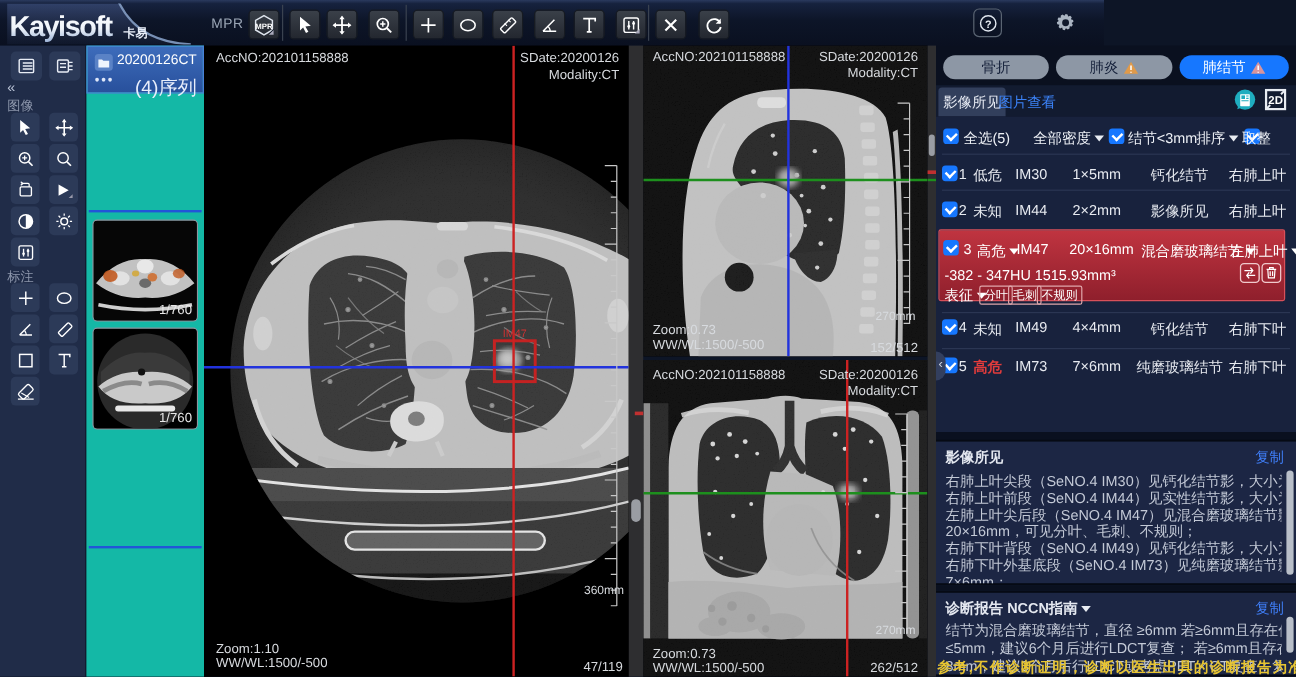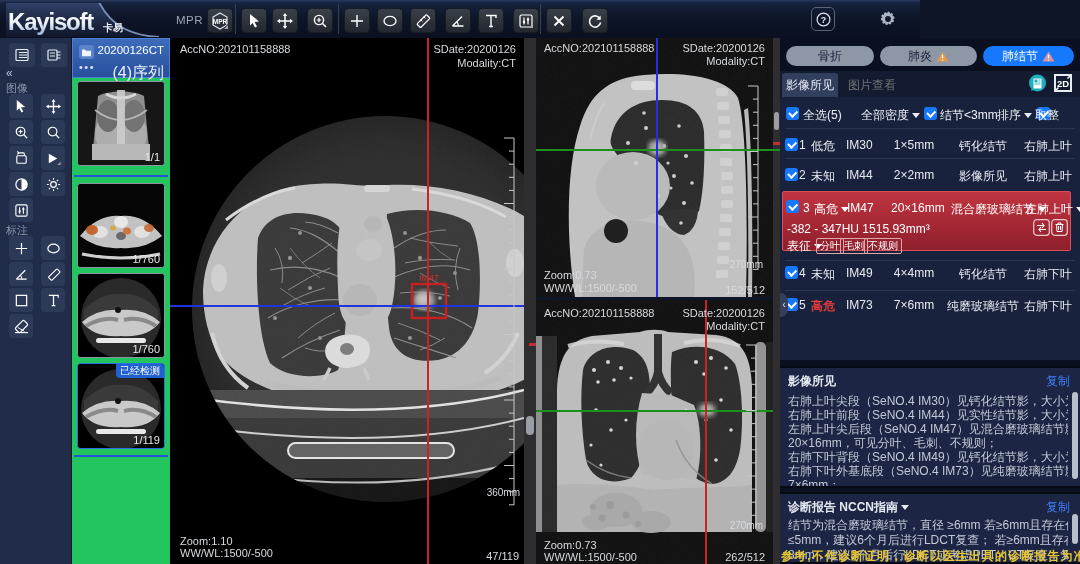--- a/index.html
+++ b/index.html
@@ -10,21 +10,21 @@
 #topbar .tbtn{position:absolute;top:8px;width:26px;height:25px;background:linear-gradient(180deg,#3a4049,#23272f);border-radius:4px;border:1px solid #171b22;display:flex;align-items:center;justify-content:center}
 #topbar .sep{position:absolute;top:4px;width:1px;height:30px;background:#3a4250}
 #mpr{position:absolute;left:176px;top:14px;color:#9aa5b5;font-size:11.5px;letter-spacing:0.5px}
 #logo{position:absolute;left:6px;top:3px;width:160px;height:34px}
 .tright{position:absolute;top:7px;width:24px;height:24px;border:1px solid #5a6472;border-radius:5px;display:flex;align-items:center;justify-content:center}
 
 #tools{left:0;top:38px;width:72px;height:526px;background:#202c48;border-right:1px solid #11182a}
 #tools .tl{position:absolute;width:24px;height:24px;background:#2c3a58;border-radius:4px;display:flex;align-items:center;justify-content:center}
 #tools .lab{position:absolute;left:6px;color:#8d97ac;font-size:11px}
 
-#thumbs{left:72px;top:38px;width:98px;height:526px;background:#22c55e}
+#thumbs{left:72px;top:38px;width:98px;height:526px;background:#14b8a6}
 #thead{position:absolute;left:0;top:0;width:98px;height:40px;background:linear-gradient(180deg,#3d6cbb,#28509c);border:1px solid #4a7fd6}
 #thead .t1{position:absolute;right:5px;top:5px;color:#fff;font-size:11.5px}
 #thead .t2{position:absolute;right:5px;top:24px;color:#e8eefb;font-size:16px}
 #thead .dots{position:absolute;left:6px;top:22px;color:#dfe8fa;font-size:11px;letter-spacing:1.5px}
 .thumb{position:absolute;left:5px;width:88px;height:86px;border:1px solid #8d949e;border-radius:4px;background:#000;overflow:hidden}
 .thumb .num{position:absolute;right:4px;bottom:2px;color:#e8e8e8;font-size:11px}
 .tdiv{position:absolute;left:2px;width:94px;height:2px;background:#2255d8}
 
 .view{background:#000;overflow:hidden}
 #vax{left:170px;top:38px;width:354px;height:526px}
@@ -33,21 +33,21 @@
 .sbar{background:#2e2e30}
 #sb1{left:524px;top:38px;width:12px;height:526px}
 #sb2{left:773px;top:38px;width:7px;height:526px}
 .sthumb{position:absolute;border-radius:5px;background:#9a9da3}
 .ov{position:absolute;color:#d7dade;font-size:11px;white-space:nowrap}
 
 #panel{left:780px;top:38px;width:300px;height:526px;background:#0a101f;overflow:hidden}
 .pill{position:absolute;top:8px;height:20px;border-radius:10px;background:#8d97a5;color:#15203a;font-size:12px;display:flex;align-items:center;justify-content:center;gap:4px}
 #ptabs{position:absolute;left:0;top:33px;width:300px;height:26px;background:#121b30}
 #tab1{position:absolute;left:2px;top:2px;width:56px;height:24px;background:#323f5c;color:#e8ecf4;font-size:12px;display:flex;align-items:center;justify-content:center;border-radius:3px 3px 0 0}
-#tab2{position:absolute;left:68px;top:6px;color:#737373;font-size:12px}
+#tab2{position:absolute;left:52px;top:6px;color:#3b82f6;font-size:12px}
 #plist{position:absolute;left:0;top:59px;width:300px;height:263px;background:#18223d}
 .cbx{position:absolute;width:13px;height:13px;background:#1677ff;border-radius:3px}
 .cbx::after{content:"";position:absolute;left:2.5px;top:3px;width:6px;height:3.5px;border-left:2px solid #fff;border-bottom:2px solid #fff;transform:rotate(-45deg)}
 .prow{position:absolute;left:0;width:300px;height:20px;color:#e7eaf0;font-size:12px}
 .prow span{position:absolute;top:2px;white-space:nowrap}
 #rrow span{white-space:nowrap}
 #panel .red{color:#e23c3c;font-weight:bold}
 #rrow{position:absolute;left:2px;top:153px;width:289px;height:60px;background:linear-gradient(180deg,#c03440,#8f1f2c);border:1px solid #d8505a;border-radius:2px;color:#fff;font-size:12px}
 .tagc{display:inline-block;border:1px solid #e0a7ab;border-radius:2px;font-size:10px;padding:0 3px;margin-right:4px;color:#fff}
 #atime{position:absolute;left:8px;top:307px;color:#cdd3dd;font-size:11px}
@@ -290,33 +290,20 @@
 <div class="abs" id="thumbs">
 <div id="thead">
 <div style="position:absolute;left:6px;top:6px;width:15px;height:14px;background:#5a82c6;border-radius:3px"></div>
 <svg style="position:absolute;left:8px;top:9px" width="11" height="9" viewBox="0 0 14 12">
           <path d="M1 2 h4 l1.5 1.5 H13 V11 H1 Z" fill="#eef4fd"></path>
         </svg>
 <span class="t1">20200126CT</span>
         <span class="dots">•••</span>
         <span class="t2">(4)序列</span>
 </div>
-<div class="thumb" style="top:43px;height:85px">
-<svg width="86" height="83" viewBox="0 0 86 83">
-          <rect width="86" height="83" fill="#161616"></rect>
-          <path d="M20 14 C30 8 56 8 66 14 L72 78 L14 78 Z" fill="#8f8f8f"></path>
-          <ellipse cx="43" cy="52" rx="26" ry="26" fill="#adadad"></ellipse>
-          <ellipse cx="30" cy="34" rx="11" ry="16" fill="#6e6e6e"></ellipse>
-          <ellipse cx="56" cy="34" rx="11" ry="16" fill="#747474"></ellipse>
-          <rect x="39" y="8" width="8" height="70" fill="#cccccc" opacity="0.9"></rect>
-          <path d="M17 28 Q43 48 69 28" stroke="#c8c8c8" stroke-width="2" fill="none" opacity="0.8"></path>
-          <path d="M28 12 Q43 20 58 12" stroke="#d8d8d8" stroke-width="3" fill="none"></path>
-          <rect x="14" y="62" width="58" height="16" fill="#b8b8b8"></rect>
-        </svg>
-<span class="num">1/1</span></div>
 <div class="tdiv" style="top:137px"></div>
 <div class="thumb" style="top:145px;height:85px">
 <svg width="86" height="83" viewBox="0 0 86 83">
           <rect width="86" height="83" fill="#060606"></rect>
           <path d="M2 52 Q20 30 43 32 Q66 30 84 52 Q66 66 43 64 Q20 66 2 52 Z" fill="#c2c2c2"></path>
           <ellipse cx="43" cy="38" rx="7" ry="6" fill="#e8e8e8"></ellipse>
           <ellipse cx="22" cy="48" rx="8" ry="6" fill="#e2e2e2"></ellipse>
           <ellipse cx="64" cy="48" rx="8" ry="6" fill="#e2e2e2"></ellipse>
           <ellipse cx="43" cy="52" rx="5" ry="4" fill="#6a6a6a"></ellipse>
           <ellipse cx="14" cy="46" rx="6" ry="5" fill="#c25a20" opacity="0.9"></ellipse>
@@ -330,32 +317,20 @@
 <svg width="86" height="83" viewBox="0 0 86 83">
           <rect width="86" height="83" fill="#000"></rect>
           <circle cx="43" cy="44" r="40" fill="#2a2a2a"></circle>
           <path d="M6 36 Q24 18 43 20 Q62 18 80 36 L80 48 Q60 38 43 40 Q26 38 6 48 Z" fill="#3a3a3a"></path>
           <path d="M4 48 Q20 34 43 36 Q66 34 82 48 Q70 64 43 62 Q16 64 4 48 Z" fill="#c9c9c9"></path>
           <circle cx="40" cy="36" r="3" fill="#111"></circle>
           <path d="M8 52 Q26 42 40 46 M46 46 Q62 42 78 52" stroke="#8a8a8a" stroke-width="4" fill="none"></path>
           <rect x="18" y="64" width="50" height="5" rx="2.5" fill="#e8e8e8"></rect>
         </svg>
 <span class="num">1/760</span></div>
-<div class="thumb" style="top:325px;height:86px;border:1px solid #2e6fe8">
-<svg width="86" height="84" viewBox="0 0 86 84">
-          <rect width="86" height="84" fill="#000"></rect>
-          <circle cx="43" cy="45" r="40" fill="#2a2a2a"></circle>
-          <path d="M6 37 Q24 19 43 21 Q62 19 80 37 L80 49 Q60 39 43 41 Q26 39 6 49 Z" fill="#3a3a3a"></path>
-          <path d="M4 49 Q20 35 43 37 Q66 35 82 49 Q70 65 43 63 Q16 65 4 49 Z" fill="#c9c9c9"></path>
-          <circle cx="40" cy="37" r="3" fill="#111"></circle>
-          <path d="M8 53 Q26 43 40 47 M46 47 Q62 43 78 53" stroke="#8a8a8a" stroke-width="4" fill="none"></path>
-          <rect x="18" y="65" width="50" height="5" rx="2.5" fill="#e8e8e8"></rect>
-        </svg>
-<div style="position:absolute;right:0;top:0;background:#2160d0;color:#fff;font-size:10px;padding:0 4px;border-radius:0 0 0 4px">已经检测</div>
-<span class="num">1/119</span></div>
 <div class="tdiv" style="top:417px"></div>
 </div>
 <div class="abs view" id="vax">
 <svg width="354" height="526" viewBox="0 0 354 526">
 <defs>
 <radialGradient id="disc" cx="0.5" cy="0.5" r="0.5">
             <stop offset="0" stop-color="#242424"></stop>
             <stop offset="0.8" stop-color="#202020"></stop>
             <stop offset="1" stop-color="#161616"></stop>
           </radialGradient>

